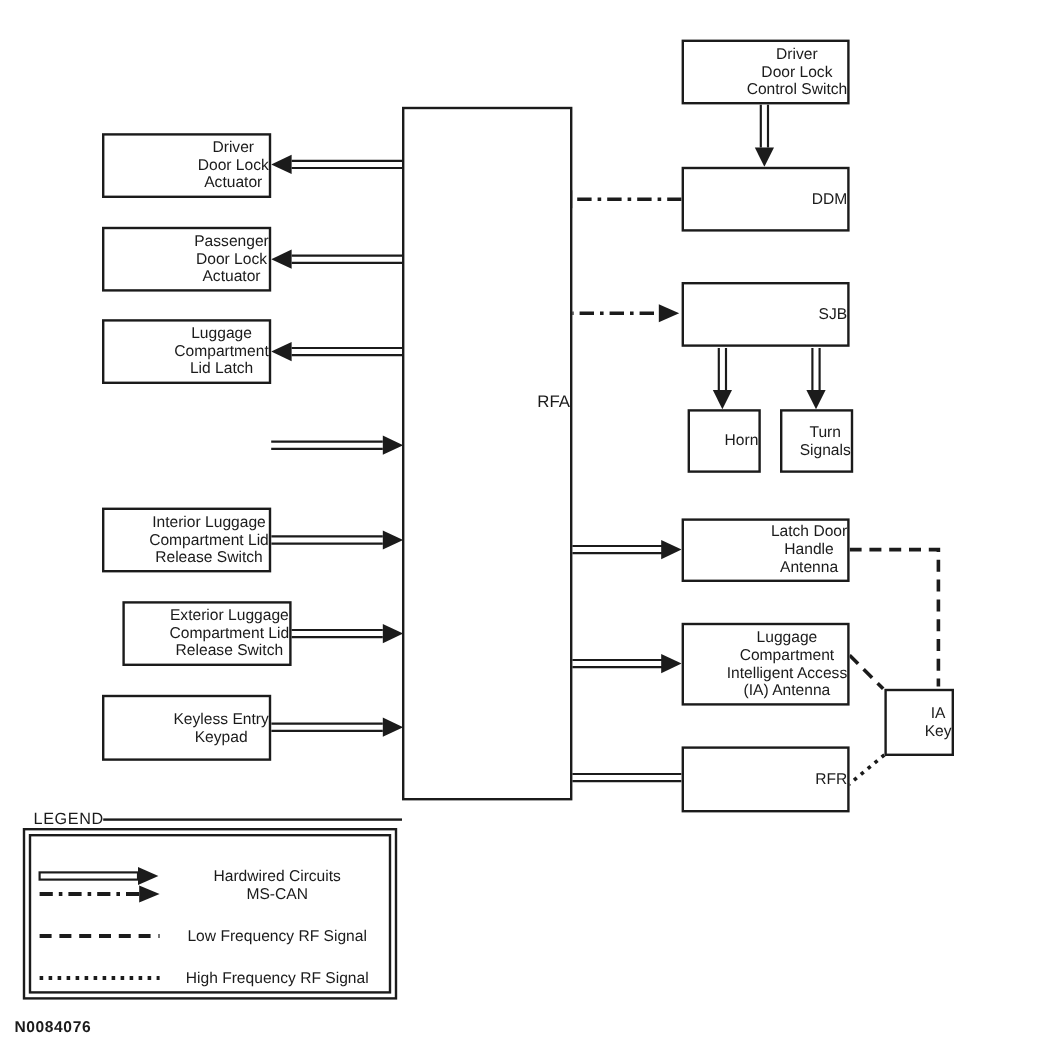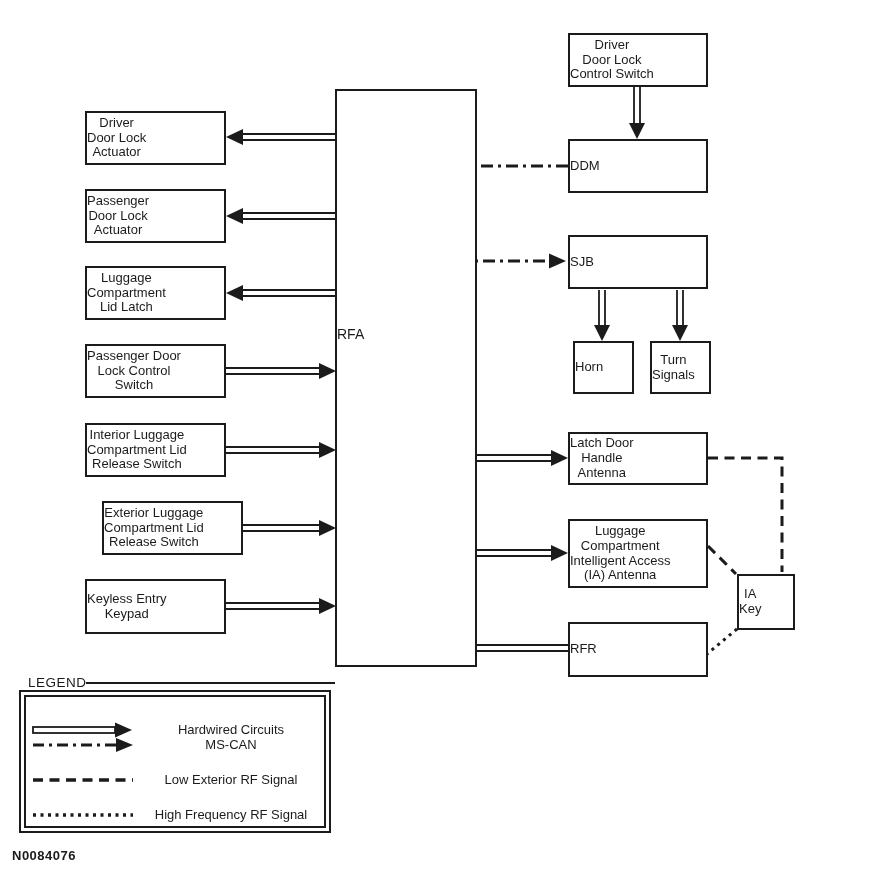--- a/index.html
+++ b/index.html
@@ -4,21 +4,21 @@
 <style>
   html,body{margin:0;padding:0;background:#fff;}
   .stage{
     position:relative;width:870px;height:870px;background:#ffffff;
     font-family:"Liberation Sans","DejaVu Sans",sans-serif;
     color:#1b1b1b;overflow:hidden;
   }
   svg.layer{position:absolute;left:0;top:0;width:870px;height:870px;}
   .node{
     position:absolute;box-sizing:border-box;border:2px solid #1b1b1b;background:#fff;
-    display:flex;align-items:center;justify-content:flex-start;text-align:center;
+    display:flex;align-items:center;justify-content:flex-end;text-align:center;
     font-size:13px;line-height:1.13;
   }
   .node span{white-space:pre-line;display:block;}
   .node--rfa{align-items:flex-start;}
   .node--rfa span{margin-top:236px;}
   
   .hw{stroke:#1b1b1b;stroke-width:1.8;fill:none;}
   .head{fill:#1b1b1b;stroke:none;}
   .mscan{stroke:#1b1b1b;stroke-width:3;fill:none;stroke-dasharray:12 5 3 5;}
   .lf{stroke:#1b1b1b;stroke-width:3;fill:none;stroke-dasharray:10 6.5;}
@@ -133,25 +133,20 @@
   <div class="node" style="left:85px;top:189px;width:141px;height:54px;">
     <span>Passenger
 Door Lock
 Actuator</span>
   </div>
   <div class="node" style="left:85px;top:266px;width:141px;height:54px;">
     <span>Luggage
 Compartment
 Lid Latch</span>
   </div>
-  <div class="node" style="left:85px;top:344px;width:141px;height:54px;">
-    <span>Passenger Door
-Lock Control
-Switch</span>
-  </div>
   <div class="node" style="left:85px;top:423px;width:141px;height:54px;">
     <span>Interior Luggage
 Compartment Lid
 Release Switch</span>
   </div>
   <div class="node" style="left:102px;top:501px;width:141px;height:54px;">
     <span>Exterior Luggage
 Compartment Lid
 Release Switch</span>
   </div>
@@ -219,21 +214,21 @@
         <line x1="2" y1="10" x2="85" y2="10" stroke="#1b1b1b" stroke-width="3.2" stroke-dasharray="11 5 3 5"></line>
         <polygon points="102,10 85,3 85,17" fill="#1b1b1b"></polygon>
       </svg>
       <div class="legend-label">MS-CAN</div>
     </div>
 
     <div class="legend-row" style="top:78px;">
       <svg width="125" height="20" viewBox="0 0 125 20">
         <line x1="2" y1="10" x2="102" y2="10" stroke="#1b1b1b" stroke-width="3.5" stroke-dasharray="10 6.5"></line>
       </svg>
-      <div class="legend-label">Low Exterior RF Signal</div>
+      <div class="legend-label">Low Frequency RF Signal</div>
     </div>
 
     <div class="legend-row" style="top:113px;">
       <svg width="125" height="20" viewBox="0 0 125 20">
         <line x1="2" y1="10" x2="102" y2="10" stroke="#1b1b1b" stroke-width="3.5" stroke-dasharray="3 4.5"></line>
       </svg>
       <div class="legend-label">High Frequency RF Signal</div>
     </div>
   </div>
 

